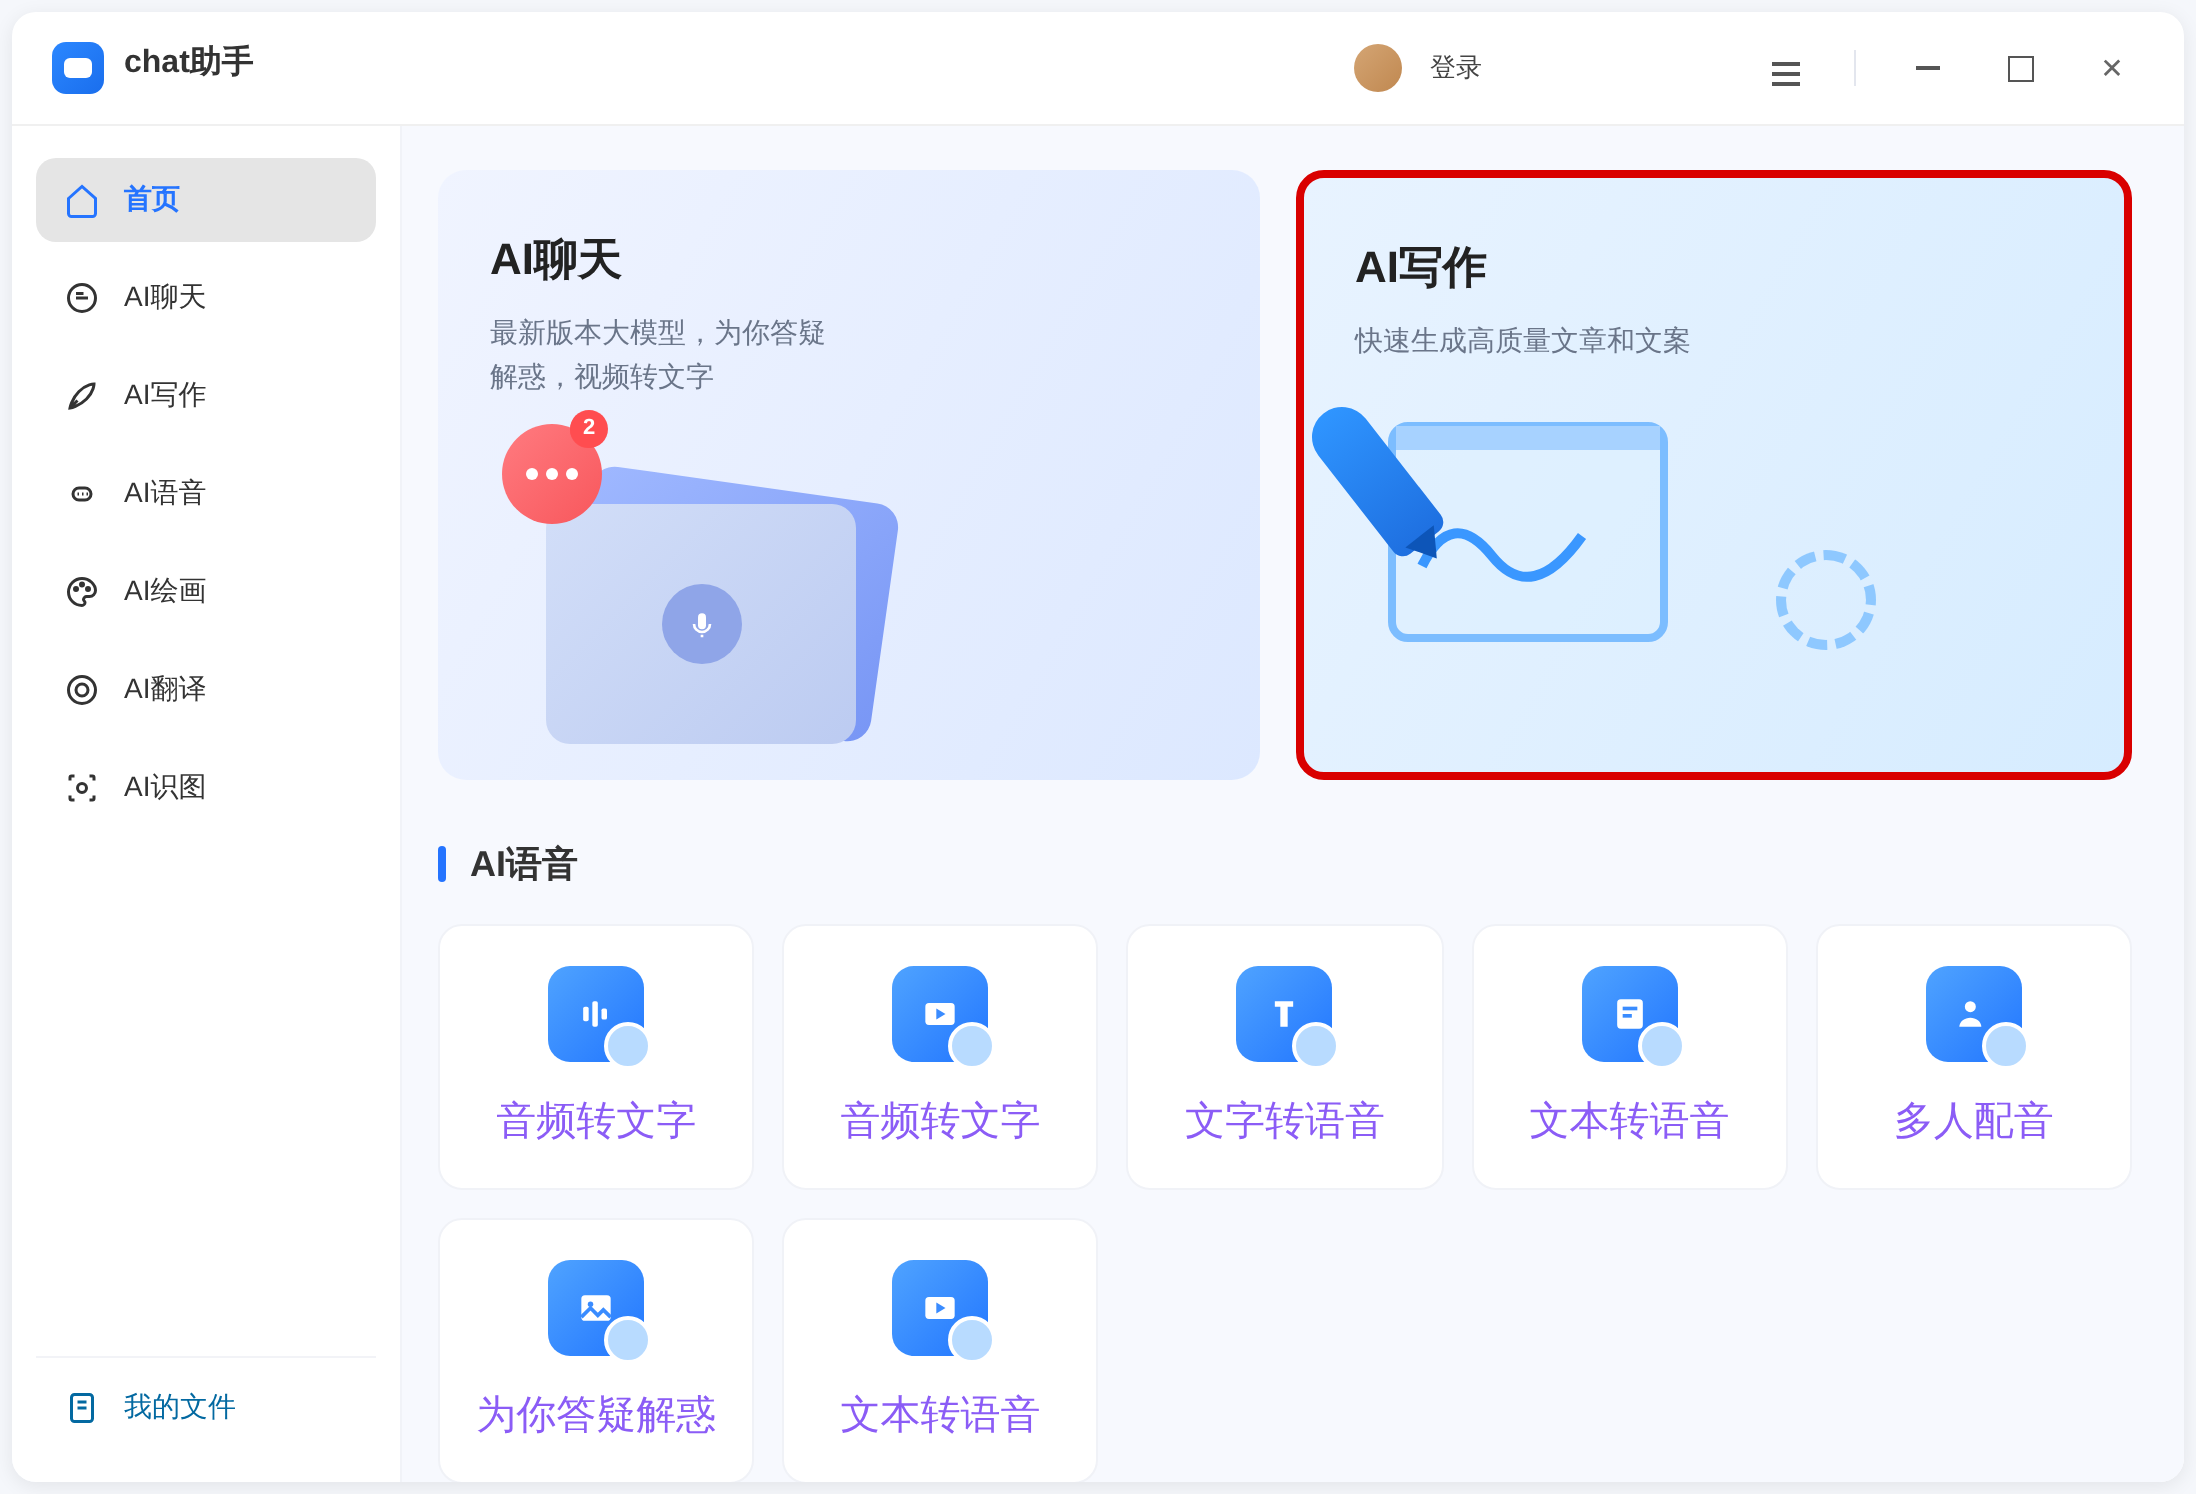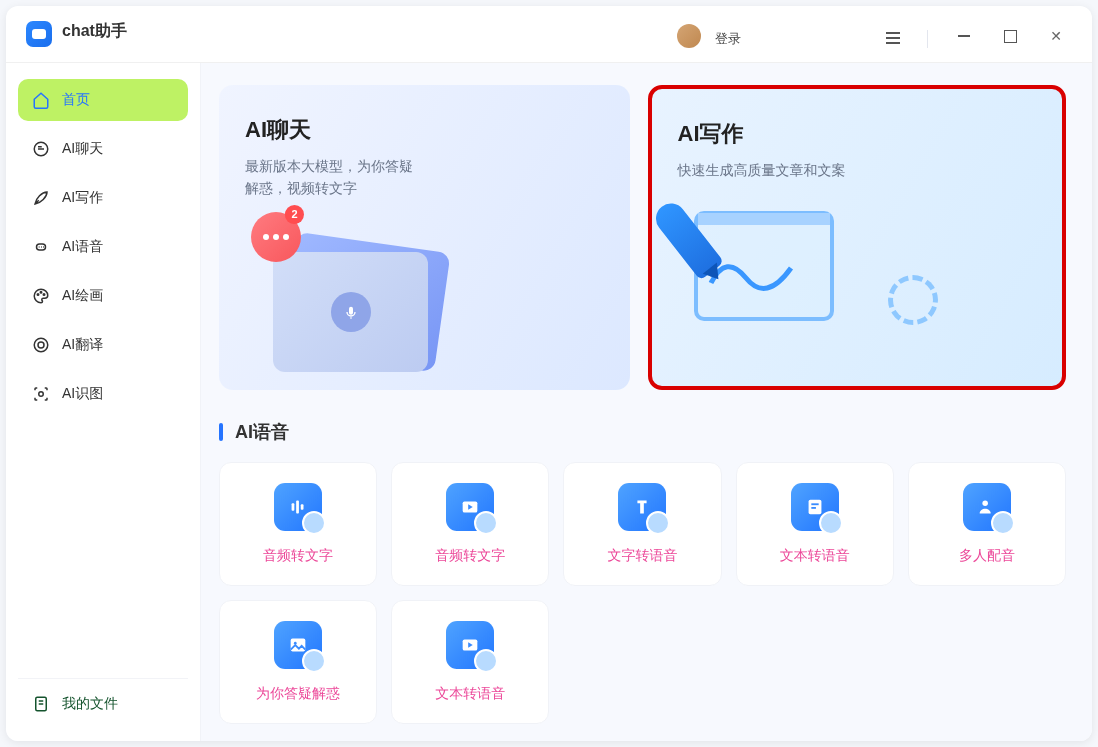--- a/index.html
+++ b/index.html
@@ -6,39 +6,39 @@
     body { background: #f5f7fb; width: 1098px; height: 747px; overflow: hidden; }
     
     .window { background: white; border-radius: 12px; margin: 6px; height: calc(100% - 12px); display: flex; flex-direction: column; box-shadow: 0 2px 10px rgba(0,0,0,0.08); overflow: hidden; }
     
     .titlebar { display: flex; align-items: center; padding: 14px 20px; border-bottom: 1px solid #f0f0f0; }
     .titlebar-left { display: flex; align-items: flex-start; gap: 10px; }
     .app-icon { width: 26px; height: 26px; background: linear-gradient(135deg, #2b87ff, #1a6eed); border-radius: 7px; display: flex; align-items: center; justify-content: center; }
     .app-icon::before { content: ""; width: 14px; height: 10px; background: white; border-radius: 3px; position: relative; }
     .app-title { font-size: 16px; font-weight: 600; color: #333; }
     .titlebar-spacer { flex: 1; }
-    .titlebar-right { display: flex; align-items: flex-end; gap: 14px; }
+    .titlebar-right { display: flex; align-items: center; gap: 14px; }
     .avatar { width: 24px; height: 24px; border-radius: 50%; background: linear-gradient(135deg, #d4a574, #c08850); }
     .login-text { font-size: 13px; color: #444; }
     .menu-btn { width: 28px; height: 28px; display: flex; align-items: center; justify-content: center; cursor: pointer; border-radius: 4px; }
     .win-btn { width: 32px; height: 24px; display: flex; align-items: center; justify-content: center; cursor: pointer; font-size: 14px; color: #666; border-radius: 3px; }
     .win-btn.minimize::before { content: ""; width: 12px; height: 2px; background: #555; }
     .win-btn.maximize::before { content: ""; width: 11px; height: 11px; border: 1.5px solid #555; }
     .win-btn.close::before { content: "✕"; font-size: 14px; }
     .menu-icon::before { content: ""; display: inline-block; width: 14px; height: 2px; background: #555; box-shadow: 0 -5px 0 #555, 0 5px 0 #555; }
     .divider-v { width: 1px; height: 18px; background: #e3e6ee; margin: 0 6px; }
     
     .body-area { flex: 1; display: flex; overflow: hidden; background: #f7f9fe; }
     .sidebar { width: 195px; background: white; padding: 16px 12px; display: flex; flex-direction: column; border-right: 1px solid #f1f3f8; border-bottom-left-radius: 12px; }
     .nav-item { display: flex; align-items: center; gap: 12px; padding: 12px 14px; border-radius: 10px; cursor: pointer; color: #333; font-size: 14px; margin-bottom: 7px; }
-    .nav-item.active { background: #bef264; color: #2574ff; font-weight: 400; }
+    .nav-item.active { background: #e5e5e5; color: #2574ff; font-weight: 700; }
     .nav-icon { width: 18px; height: 18px; display: flex; align-items: center; justify-content: center; }
     .nav-icon svg { width: 18px; height: 18px; }
     .sidebar-spacer { flex: 1; }
-    .footer-item { display: flex; align-items: center; gap: 12px; padding: 12px 14px; color: #14532d; font-size: 14px; cursor: pointer; border-top: 1px solid #f2f3f7; padding-top: 16px; }
+    .footer-item { display: flex; align-items: center; gap: 12px; padding: 12px 14px; color: #0369a1; font-size: 14px; cursor: pointer; border-top: 1px solid #f2f3f7; padding-top: 16px; }
     
     .content { flex: 1; padding: 22px 26px 0 18px; overflow-y: auto; }
     
     .hero-row { display: flex; gap: 0; margin-bottom: 30px; }
     .hero-card { flex: 1; border-radius: 14px; padding: 30px 26px; position: relative; overflow: hidden; min-height: 180px; }
     .hero-card.chat { background: linear-gradient(120deg, #f0f4ff 0%, #dce8ff 100%); }
     .hero-card.write { background: linear-gradient(120deg, #e8f3ff 0%, #d6ecff 100%); margin-left: 18px; border: 4px solid #d90000; }
     .hero-title { font-size: 22px; font-weight: 700; color: #222; margin-bottom: 10px; }
     .hero-desc { font-size: 14px; color: #6a7589; line-height: 1.6; max-width: 180px; }
     .hero-art { position: absolute; right: 2px; top: 12px; width: 220px; height: 160px; }
@@ -46,21 +46,21 @@
     .section { margin-bottom: 24px; }
     .section-title-row { display: flex; align-items: center; gap: 12px; margin-bottom: 18px; }
     .section-bar { width: 4px; height: 18px; background: #2574ff; border-radius: 2px; }
     .section-title { font-size: 18px; font-weight: 700; color: #333; }
     
     .card-grid { display: grid; grid-template-columns: repeat(5, 1fr); gap: 14px; }
     .feat-card { background: white; border-radius: 12px; padding: 20px 10px; display: flex; flex-direction: column; align-items: center; cursor: pointer; border: 1px solid #f0f2f7; }
     .feat-icon { width: 48px; height: 48px; border-radius: 11px; margin-bottom: 16px; display: flex; align-items: center; justify-content: center; position: relative; }
     .feat-icon.blue { background: linear-gradient(135deg, #4fa3ff, #2276ff); }
     .feat-icon.orange { background: linear-gradient(135deg, #ffb05c, #ff8a1e); }
-    .feat-label { font-size: 14px; color: #ec4899; font-weight: 500; }
+    .feat-label { font-size: 20px; color: #8b5cf6; font-weight: 500; }
     .feat-icon::after { content: ""; position: absolute; right: -4px; bottom: -4px; width: 20px; height: 20px; background: #b8dbff; border-radius: 50%; border: 2px solid white; }
     .feat-icon svg { color: white; width: 22px; height: 22px; }
     
     
     .art-chat { position: relative; }
     .chat-bubble { position: absolute; width: 50px; height: 50px; background: linear-gradient(135deg, #ff7b80, #f8575c); border-radius: 50%; top: 0; left: 8px; display: flex; align-items: center; justify-content: center; z-index: 3; }
     .chat-bubble::before { content: ""; position: absolute; top: -6px; right: -2px; width: 18px; height: 18px; background: #ff5559; border-radius: 50%; color: white; font-size: 10px; display: flex; align-items: center; justify-content: center; }
     .dots { display: flex; gap: 4px; }
     .dots span { width: 6px; height: 6px; background: white; border-radius: 50%; }
     .panel-back { position: absolute; width: 155px; height: 120px; background: linear-gradient(135deg, #9fb8ff, #7896f5); border-radius: 12px; top: 30px; left: 45px; transform: rotate(8deg); }

